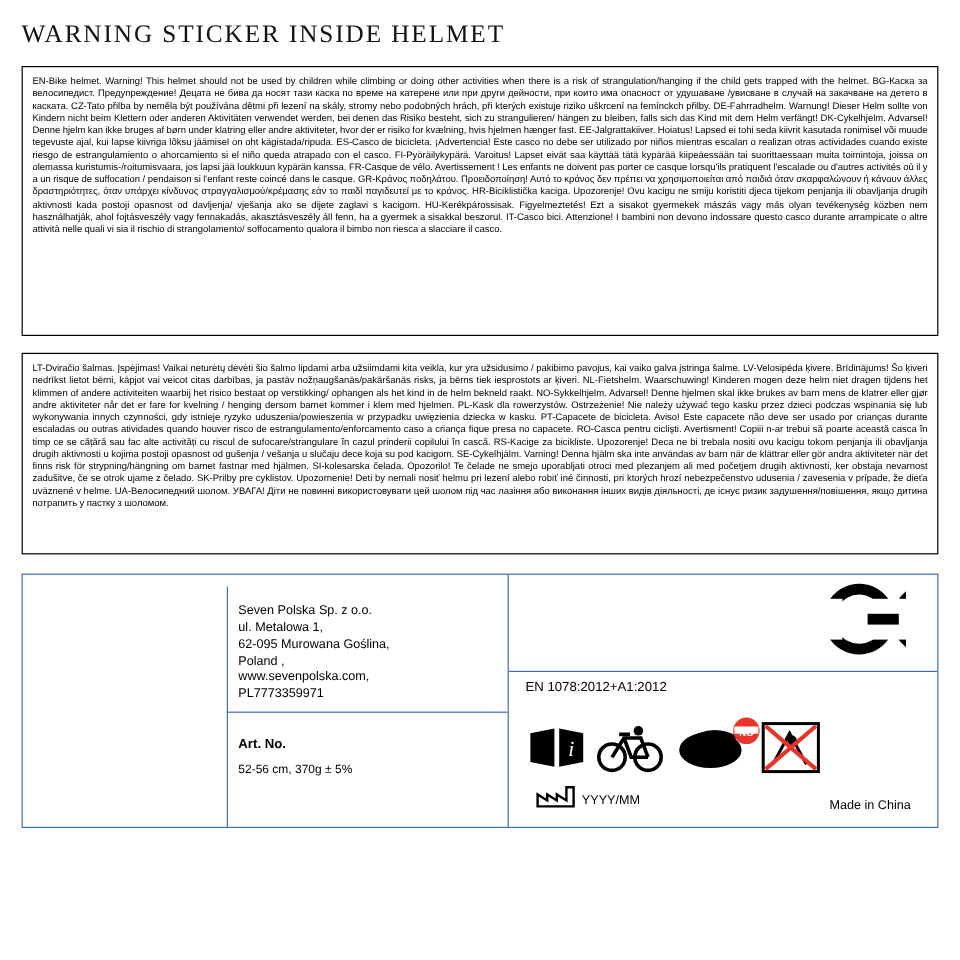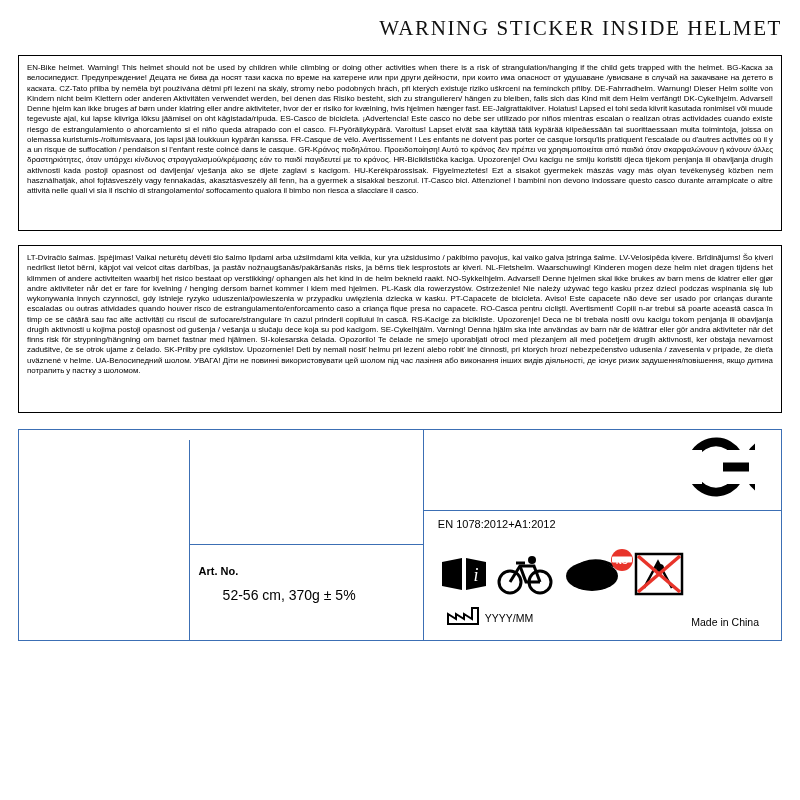--- a/index.html
+++ b/index.html
@@ -16,41 +16,41 @@
     overflow: hidden;
   }
   .page {
     width: 800px;
     height: 800px;
     box-sizing: border-box;
     padding: 0 18px;
     position: relative;
   }
   .doc-title {
-    text-align: right;
+    text-align: left;
     font-family: "Liberation Serif", serif;
     font-size: 21px;
     letter-spacing: 1.6px;
     font-weight: 400;
     margin-top: 16px;
     margin-bottom: 14px;
     color: #111;
   }
   .warn-block {
     border: 1.5px solid #000;
     box-sizing: border-box;
     padding: 7px 8px 8px 8px;
     font-size: 7.9px;
     line-height: 1.30;
     text-align: justify;
     hyphens: auto;
     word-spacing: -0.2px;
   }
   .warn-block.first {
-    height: 176px;
+    height: 225px;
     margin-bottom: 14px;
   }
   .warn-block.second {
     height: 168px;
     margin-bottom: 16px;
   }
   
   .info-panel {
     border: 1.5px solid #3c6fb4;
     box-sizing: border-box;
@@ -95,23 +95,22 @@
     border-top: 1.5px solid #3c6fb4;
     width: 58%;
     box-sizing: border-box;
     padding-top: 20px;
   }
   .artno-label {
     font-size: 11px;
     font-weight: bold;
   }
   .artno-value {
-    font-size: 14px;
+    font-size: 10px;
     margin-top: 10px;
-    margin-left: 24px;
   }
   .vert-sep {
     position: absolute;
     left: 42%;
     top: 0;
     bottom: 0;
     width: 1.5px;
     background: #3c6fb4;
   }
   
@@ -172,20 +171,30 @@
   <div class="warn-block first">EN-Bike helmet. Warning! This helmet should not be used by children while climbing or doing other activities when there is a risk of strangulation/hanging if the child gets trapped with the helmet. BG-Каска за велосипедист. Предупреждение! Децата не бива да носят тази каска по време на катерене или при други дейности, при които има опасност от удушаване /увисване в случай на закачване на детето в каската. CZ-Tato přilba by neměla být používána dětmi při lezení na skály, stromy nebo podobných hrách, při kterých existuje riziko uškrcení na femínckch přilby. DE-Fahrradhelm. Warnung! Dieser Helm sollte von Kindern nicht beim Klettern oder anderen Aktivitäten verwendet werden, bei denen das Risiko besteht, sich zu strangulieren/ hängen zu bleiben, falls sich das Kind mit dem Helm verfängt! DK-Cykelhjelm. Advarsel! Denne hjelm kan ikke bruges af børn under klatring eller andre aktiviteter, hvor der er risiko for kvælning, hvis hjelmen hænger fast. EE-Jalgrattakiiver. Hoiatus! Lapsed ei tohi seda kiivrit kasutada ronimisel või muude tegevuste ajal, kui lapse kiivriga lõksu jäämisel on oht kägistada/ripuda. ES-Casco de bicicleta. ¡Advertencia! Este casco no debe ser utilizado por niños mientras escalan o realizan otras actividades cuando existe riesgo de estrangulamiento o ahorcamiento si el niño queda atrapado con el casco. FI-Pyöräilykypärä. Varoitus! Lapset eivät saa käyttää tätä kypärää kiipeäessään tai suorittaessaan muita toimintoja, joissa on olemassa kuristumis-/roitumisvaara, jos lapsi jää loukkuun kypärän kanssa. FR-Casque de vélo. Avertissement ! Les enfants ne doivent pas porter ce casque lorsqu'ils pratiquent l'escalade ou d'autres activités où il y a un risque de suffocation / pendaison si l'enfant reste coincé dans le casque. GR-Κράνος ποδηλάτου. Προειδοποίηση! Αυτό το κράνος δεν πρέπει να χρησιμοποιείται από παιδιά όταν σκαρφαλώνουν ή κάνουν άλλες δραστηριότητες, όταν υπάρχει κίνδυνος στραγγαλισμού/κρέμασης εάν το παιδί παγιδευτεί με το κράνος. HR-Biciklistička kaciga. Upozorenje! Ovu kacigu ne smiju koristiti djeca tijekom penjanja ili obavljanja drugih aktivnosti kada postoji opasnost od davljenja/ vješanja ako se dijete zaglavi s kacigom. HU-Kerékpárossisak. Figyelmeztetés! Ezt a sisakot gyermekek mászás vagy más olyan tevékenység közben nem használhatják, ahol fojtásveszély vagy fennakadás, akasztásveszély áll fenn, ha a gyermek a sisakkal beszorul. IT-Casco bici. Attenzione! I bambini non devono indossare questo casco durante arrampicate o altre attività nelle quali vi sia il rischio di strangolamento/ soffocamento qualora il bimbo non riesca a slacciare il casco.</div>
 
   <div class="warn-block second">LT-Dviračio šalmas. Įspėjimas! Vaikai neturėtų dėvėti šio šalmo lipdami arba užsiimdami kita veikla, kur yra užsidusimo / pakibimo pavojus, kai vaiko galva įstringa šalme. LV-Velosipēda ķivere. Brīdinājums! Šo ķiveri nedrīkst lietot bērni, kāpjot vai veicot citas darbības, ja pastāv nožņaugšanās/pakāršanās risks, ja bērns tiek iesprostots ar ķiveri. NL-Fietshelm. Waarschuwing! Kinderen mogen deze helm niet dragen tijdens het klimmen of andere activiteiten waarbij het risico bestaat op verstikking/ ophangen als het kind in de helm bekneld raakt. NO-Sykkelhjelm. Advarsel! Denne hjelmen skal ikke brukes av barn mens de klatrer eller gjør andre aktiviteter når det er fare for kvelning / henging dersom barnet kommer i klem med hjelmen. PL-Kask dla rowerzystów. Ostrzeżenie! Nie należy używać tego kasku przez dzieci podczas wspinania się lub wykonywania innych czynności, gdy istnieje ryzyko uduszenia/powieszenia w przypadku uwięzienia dziecka w kasku. PT-Capacete de bicicleta. Aviso! Este capacete não deve ser usado por crianças durante escaladas ou outras atividades quando houver risco de estrangulamento/enforcamento caso a criança fique presa no capacete. RO-Casca pentru ciclişti. Avertisment! Copiii n-ar trebui să poarte această casca în timp ce se cățără sau fac alte activități cu riscul de sufocare/strangulare în cazul prinderii copilului în cască. RS-Kacige za bicikliste. Upozorenje! Deca ne bi trebala nositi ovu kacigu tokom penjanja ili obavljanja drugih aktivnosti u kojima postoji opasnost od gušenja / vešanja u slučaju dece koja su pod kacigom. SE-Cykelhjälm. Varning! Denna hjälm ska inte användas av barn när de klättrar eller gör andra aktiviteter när det finns risk för strypning/hängning om barnet fastnar med hjälmen. SI-kolesarska čelada. Opozorilo! Te čelade ne smejo uporabljati otroci med plezanjem ali med početjem drugih aktivnosti, ker obstaja nevarnost zadušitve, če se otrok ujame z čelado. SK-Prilby pre cyklistov. Upozornenie! Deti by nemali nosiť helmu pri lezení alebo robiť iné činnosti, pri ktorých hrozí nebezpečenstvo udusenia / zavesenia v prípade, že dieťa uväznené v helme. UA-Велосипедний шолом. УВАГА! Діти не повинні використовувати цей шолом під час лазіння або виконання інших видів діяльності, де існує ризик задушення/повішення, якщо дитина потрапить у пастку з шоломом.</div>
 
   <div class="info-panel">
 
     <div class="info-left">
       <div class="left-inner">
         <div class="vert-sep"></div>
 
+        <div class="addr-wrap">
+          <div class="addr">
+            <div class="company">Seven Polska Sp. z o.o.</div>
+            <div>ul. Metalowa 1,</div>
+            <div>62-095 Murowana Goślina,</div>
+            <div>Poland ,</div>
+            <div class="url">www.sevenpolska.com,</div>
+            <div>PL7773359971</div>
+          </div>
+        </div>
 
         <div class="artno-box">
           <div class="artno-label" style="padding-left:10px;">Art. No.</div>
           <div class="artno-value" style="padding-left:10px;">52-56 cm, 370g ± 5%</div>
         </div>
       </div>
     </div>
 
     <div class="info-right">
 

